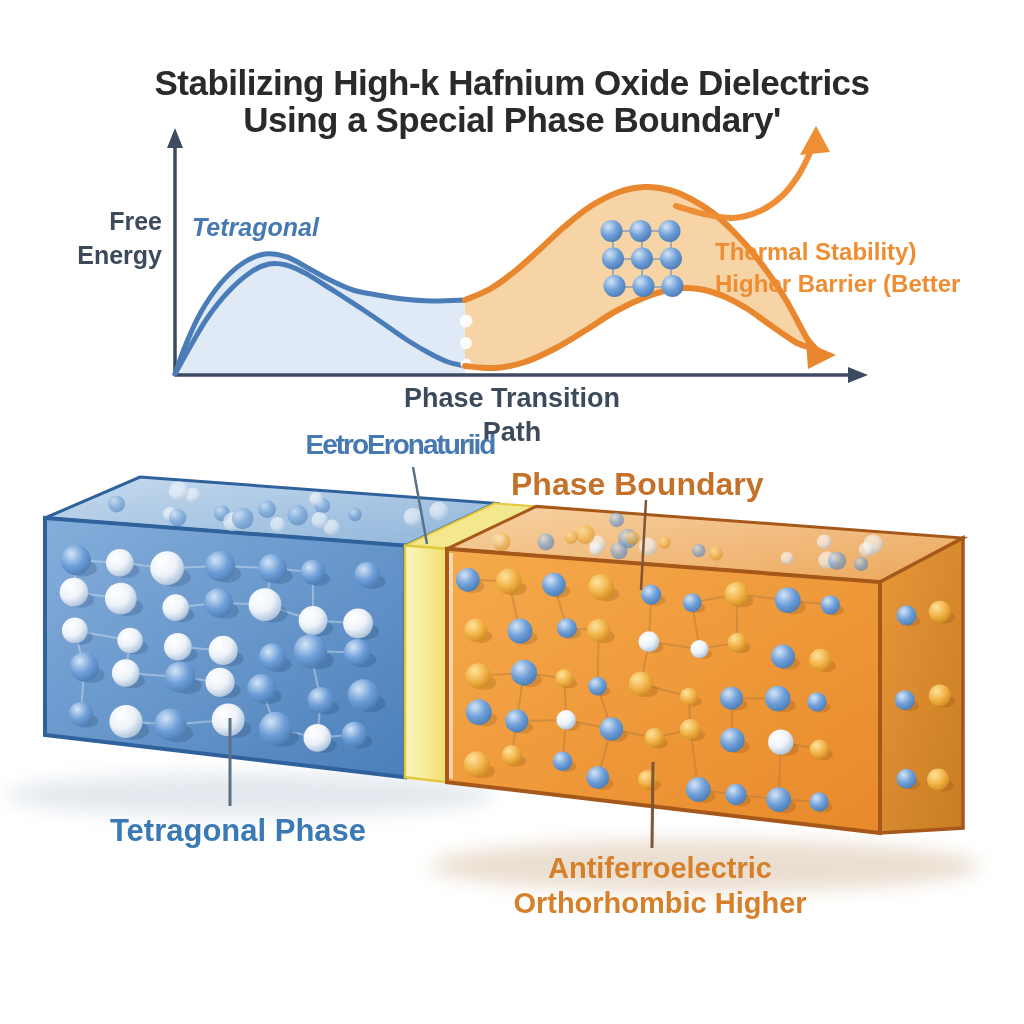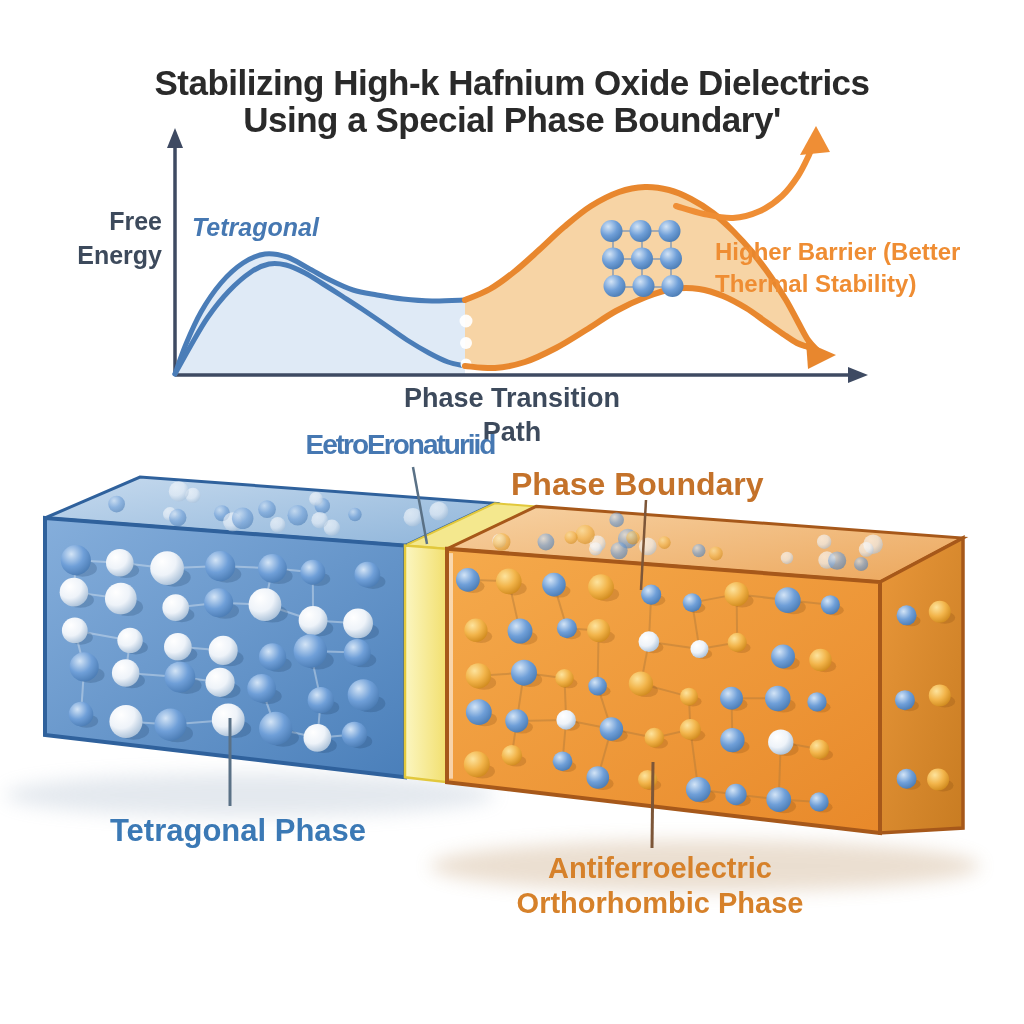--- a/index.html
+++ b/index.html
@@ -428,30 +428,30 @@
   </div>
 
   <div class="lbl free-energy">
     <div>Free</div>
     <div>Energy</div>
   </div>
 
   <div class="lbl tetragonal">Tetragonal</div>
 
   <div class="lbl higher-barrier">
+    <div>Thermal Stability)</div>
     <div>Higher Barrier (Better</div>
-    <div>Thermal Stability)</div>
   </div>
 
   <div class="lbl phase-path">Phase Transition Path</div>
 
   <div class="lbl garbled">EetroEronaturiid</div>
 
   <div class="lbl phase-boundary">Phase Boundary</div>
 
   <div class="lbl tetragonal-phase">Tetragonal Phase</div>
 
   <div class="lbl antiferro">
     <div>Antiferroelectric</div>
-    <div>Orthorhombic Phase</div>
+    <div>Orthorhombic Higher</div>
   </div>
 
 </div>
 
 </body></html>

